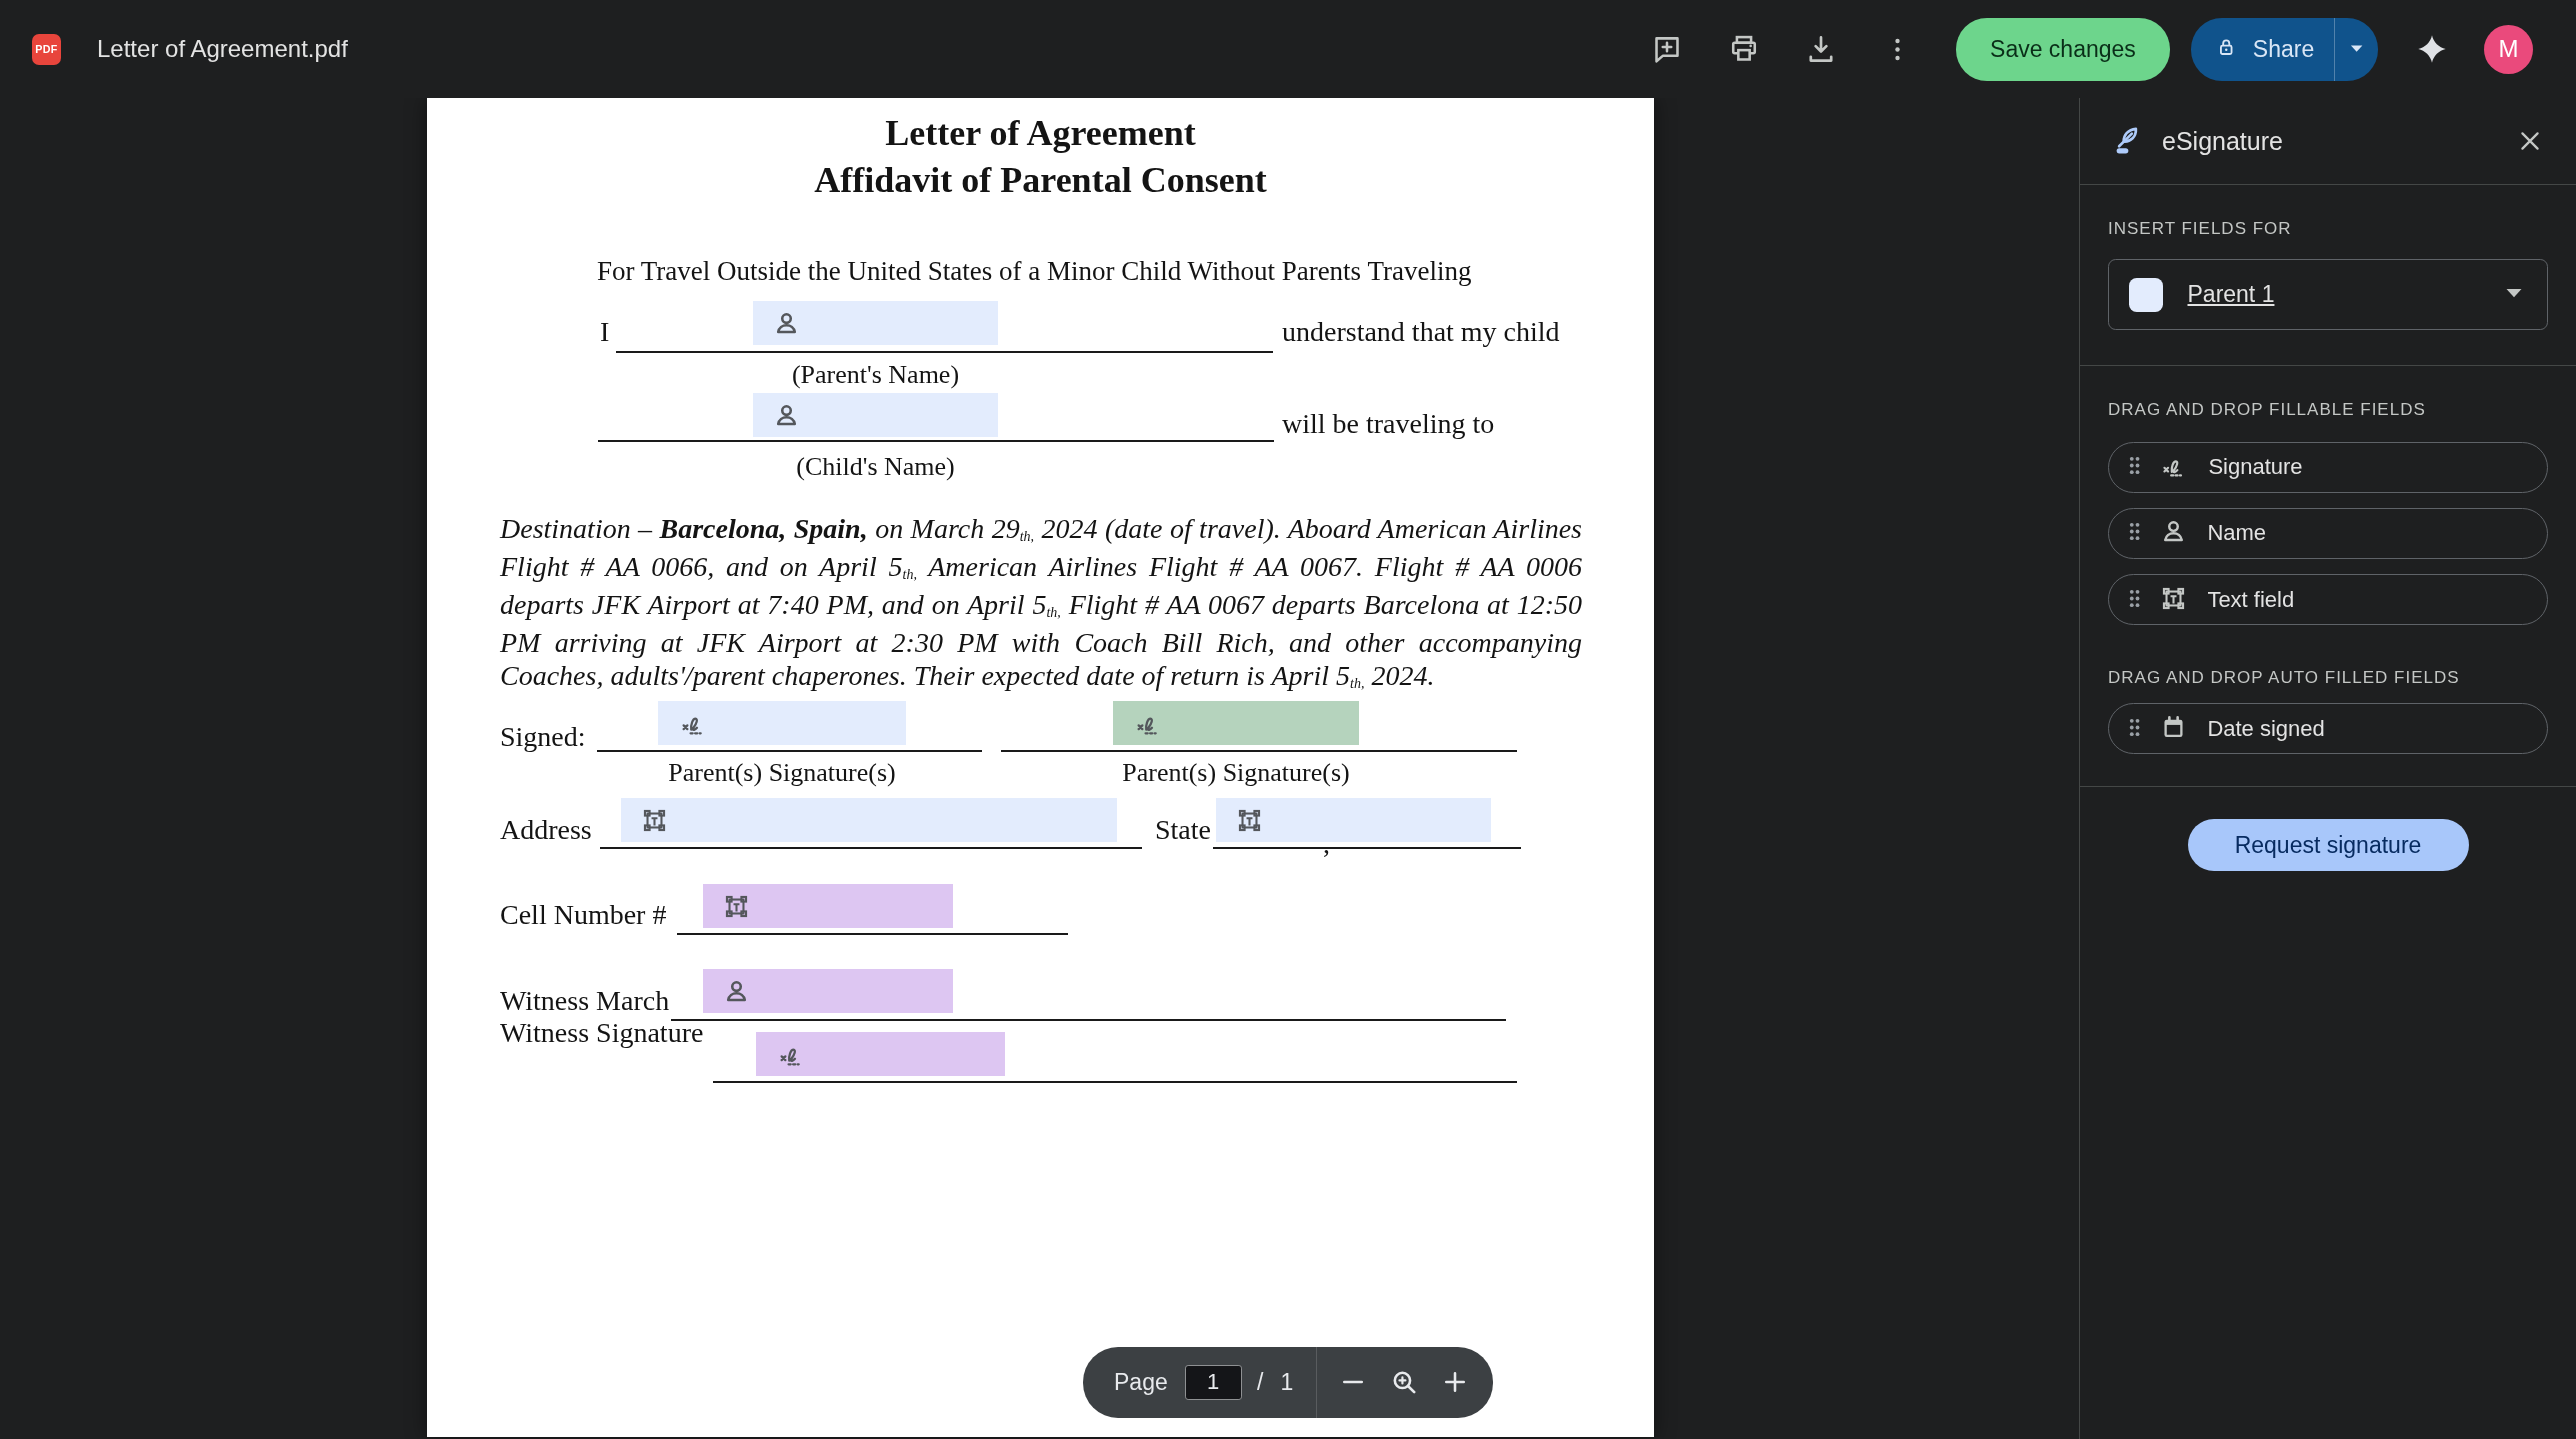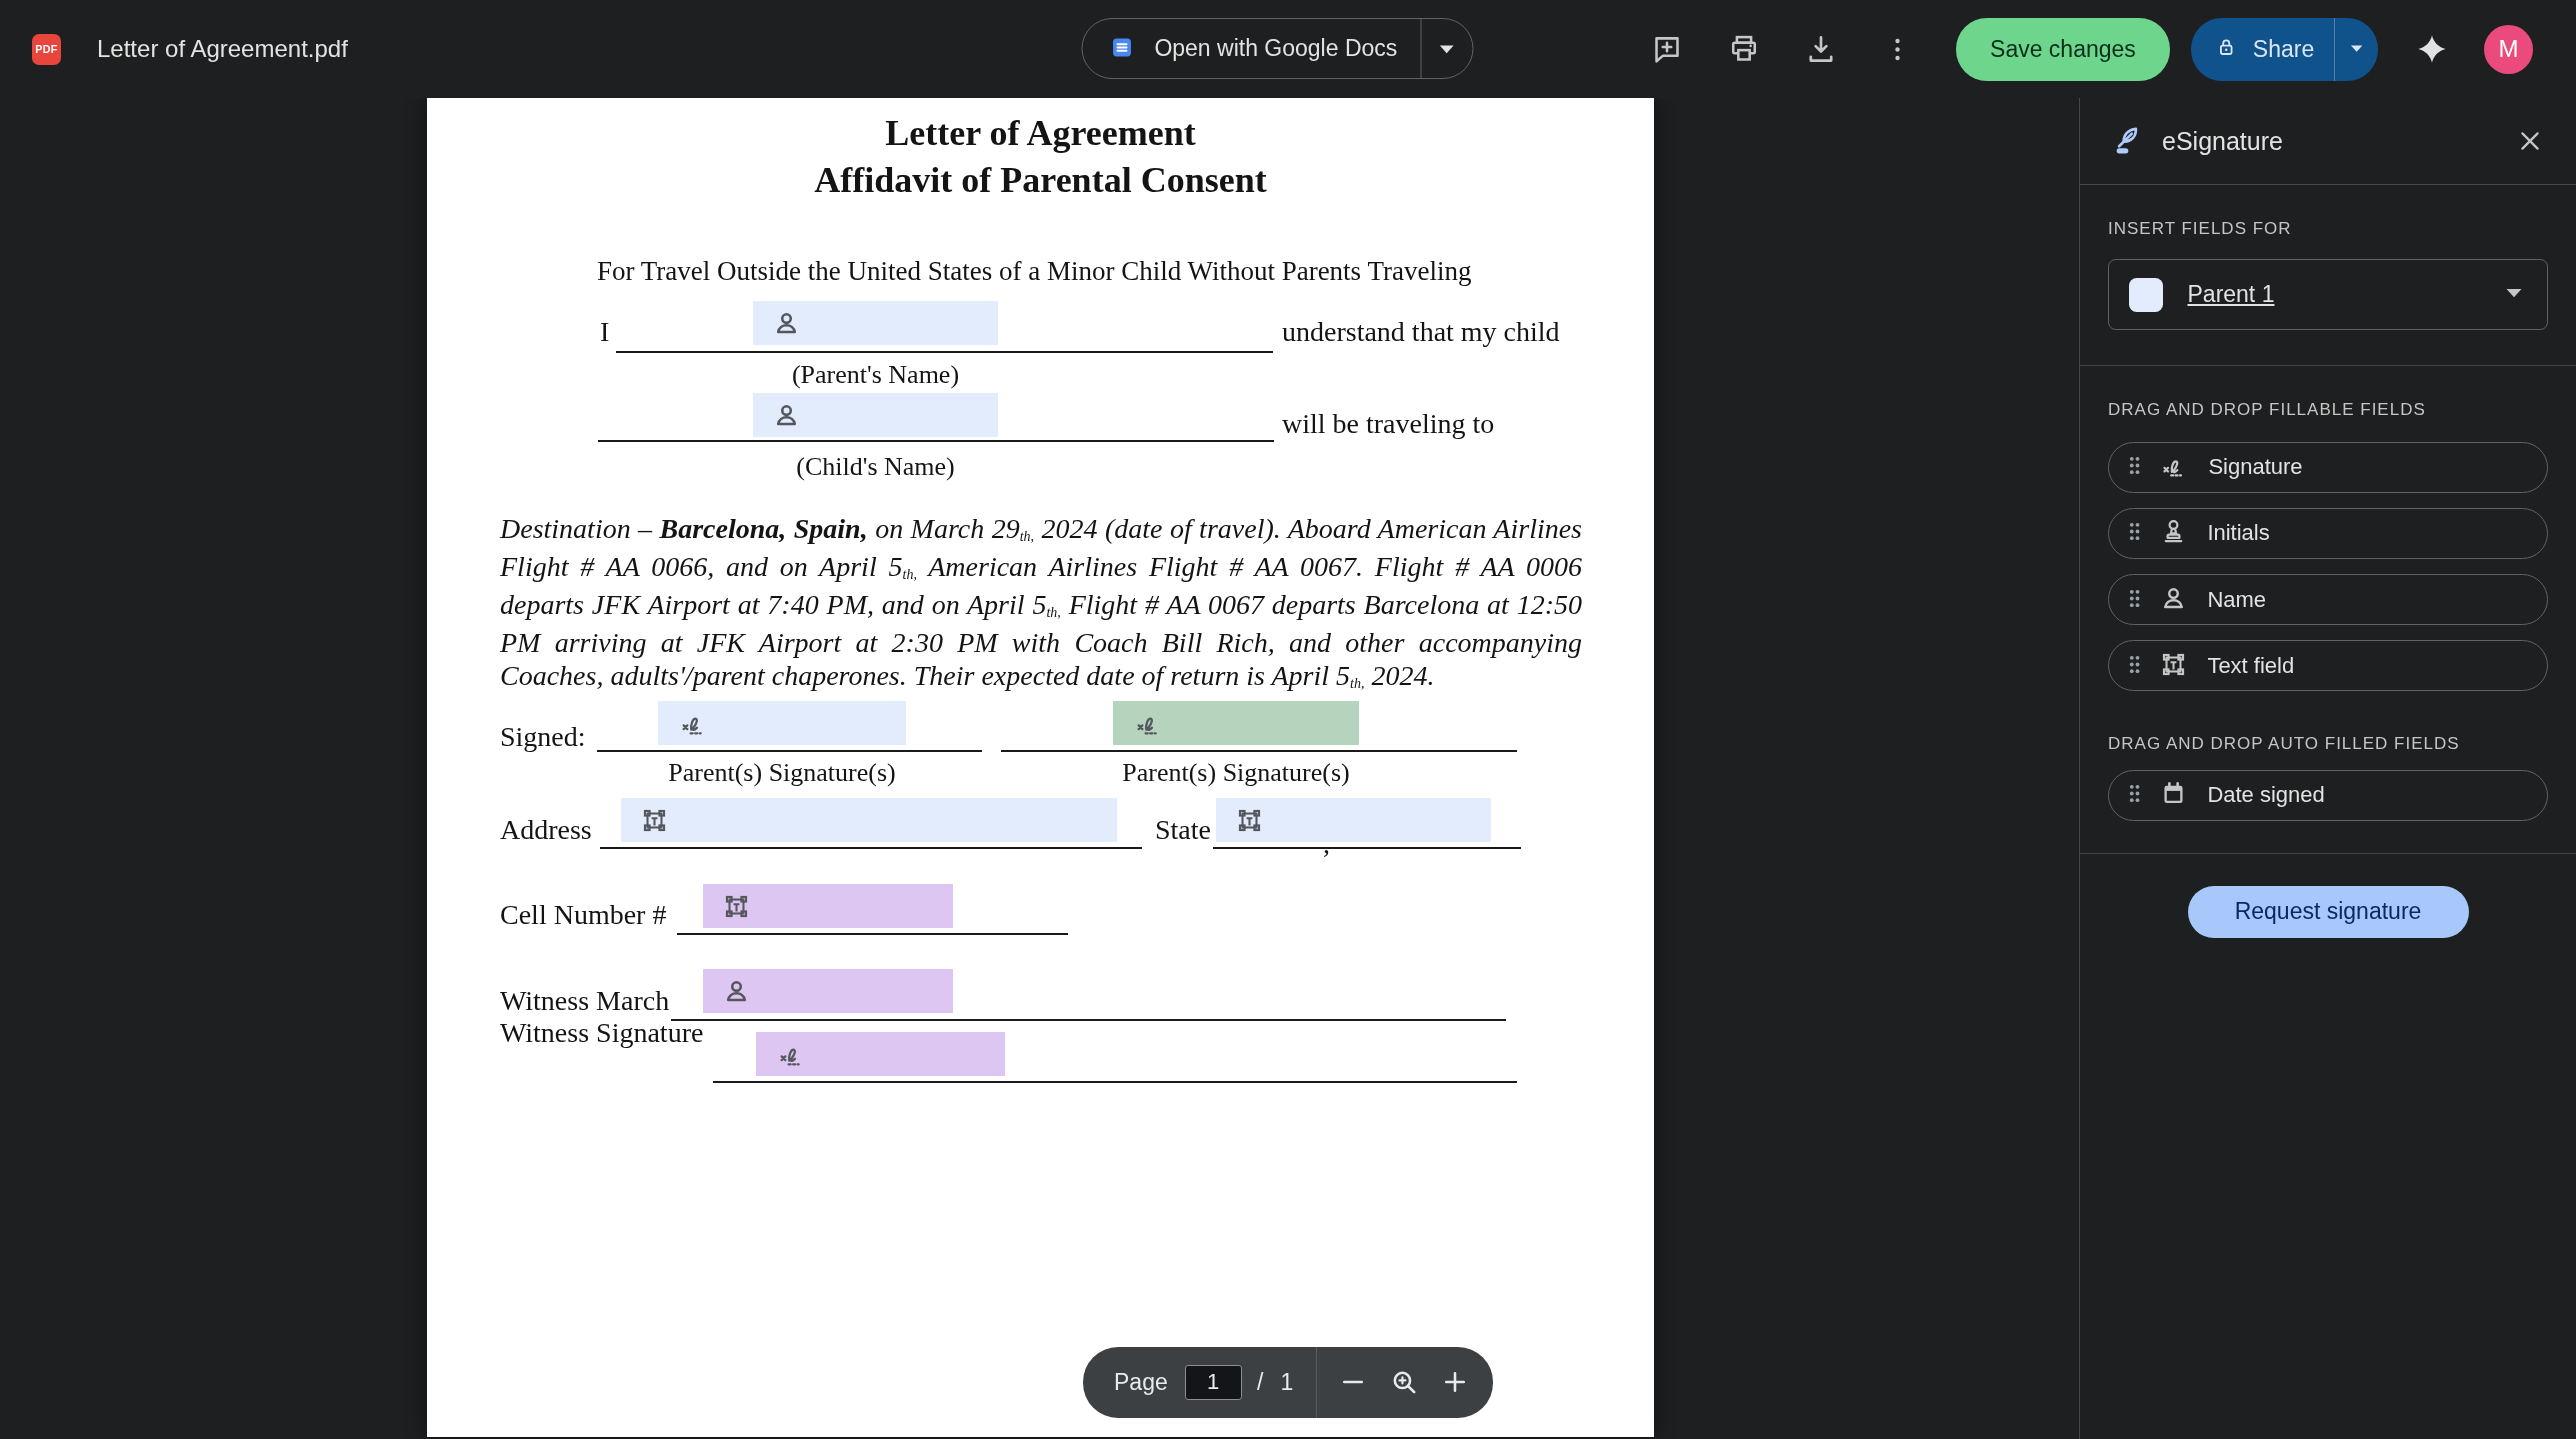--- a/index.html
+++ b/index.html
@@ -94,37 +94,20 @@
 <body>
 
 <header class="topbar">
   <div class="tb-left">
     <div class="pdf-badge">
       <span>PDF</span>
     </div>
     <div class="filename">Letter of Agreement.pdf</div>
   </div>
 
-  <div class="open-with">
-    <div class="ow-main">
-      <span>
-        <svg width="29" height="29" viewBox="0 0 24 24">
-            <rect x="4.6" y="4.6" width="14.8" height="14.8" rx="3" fill="#4a87ee"></rect>
-            <path d="M8.3 9.3h7.4M8.3 12h7.4M8.3 14.7h7.4" stroke="#fff" stroke-width="1.7" stroke-linecap="round"></path>
-          </svg>
-      </span>
-      <span class="ow-label">Open with Google Docs</span>
-    </div>
-    <div class="ow-div"></div>
-    <div class="ow-caret">
-      <svg width="18.4" height="10.7" viewBox="0 0 24 14">
-          <path d="M3 2l9 10 9-10z" fill="#e3e3e3"></path>
-        </svg>
-    </div>
-  </div>
 
   <div class="tb-right">
     <div class="icon-btn">
       <span>
         <svg width="34" height="34" viewBox="0 0 24 24" fill="none" stroke="#c4c7c5" stroke-width="1.8">
             <path d="M4.6 4.5h14.8v12.2H9.2l-4.6 4z" stroke-linejoin="round"></path>
             <path d="M12 7.6v6M9 10.6h6" stroke-linecap="round"></path>
           </svg>
       </span>
     </div>
@@ -358,41 +341,20 @@
     <span>
       <svg width="32" height="31" viewBox="0 0 24 24" fill="none" stroke="#c4c7c5" stroke-width="1.7" stroke-linecap="round">
           <path d="M4.6 13.8l2.8 2.8M7.4 13.8l-2.8 2.8"></path>
           <path d="M10.3 16.9c-.4-3.6 1-8.1 3.2-8.1 1.9 0 1 3.6-1.7 7-.7.9-.2 1.5.7 1.3.8-.2 1.6-.9 2.1-1.5"></path>
           <path d="M9.8 19.7h7.6" stroke-dasharray="1.6 1.8"></path>
         </svg>
     </span>
     <span class="pill-label">Signature</span>
   </div>
 
-  <div class="pill">
-    <span class="drag">
-      <svg width="15.3" height="23" viewBox="0 0 16 24" fill="#9aa0a6">
-          <circle cx="5" cy="5" r="2"></circle>
-          <circle cx="11" cy="5" r="2"></circle>
-          <circle cx="5" cy="12" r="2"></circle>
-          <circle cx="11" cy="12" r="2"></circle>
-          <circle cx="5" cy="19" r="2"></circle>
-          <circle cx="11" cy="19" r="2"></circle>
-        </svg>
-    </span>
-    <span>
-      <svg width="31" height="31" viewBox="0 0 24 24" fill="none" stroke="#c4c7c5" stroke-width="1.7">
-          <circle cx="12" cy="7" r="3"></circle>
-          <path d="M10.8 9.8 10 13.4h4l-.8-3.6"></path>
-          <path d="M7.4 16.9v-1.3c0-.7.5-1.2 1.2-1.2h6.8c.7 0 1.2.5 1.2 1.2v1.3z" stroke-linejoin="round"></path>
-          <path d="M6 19.4h12" stroke-linecap="round"></path>
-        </svg>
-    </span>
-    <span class="pill-label">Initials</span>
-  </div>
 
   <div class="pill">
     <span class="drag">
       <svg width="15.3" height="23" viewBox="0 0 16 24" fill="#9aa0a6">
           <circle cx="5" cy="5" r="2"></circle>
           <circle cx="11" cy="5" r="2"></circle>
           <circle cx="5" cy="12" r="2"></circle>
           <circle cx="11" cy="12" r="2"></circle>
           <circle cx="5" cy="19" r="2"></circle>
           <circle cx="11" cy="19" r="2"></circle>

